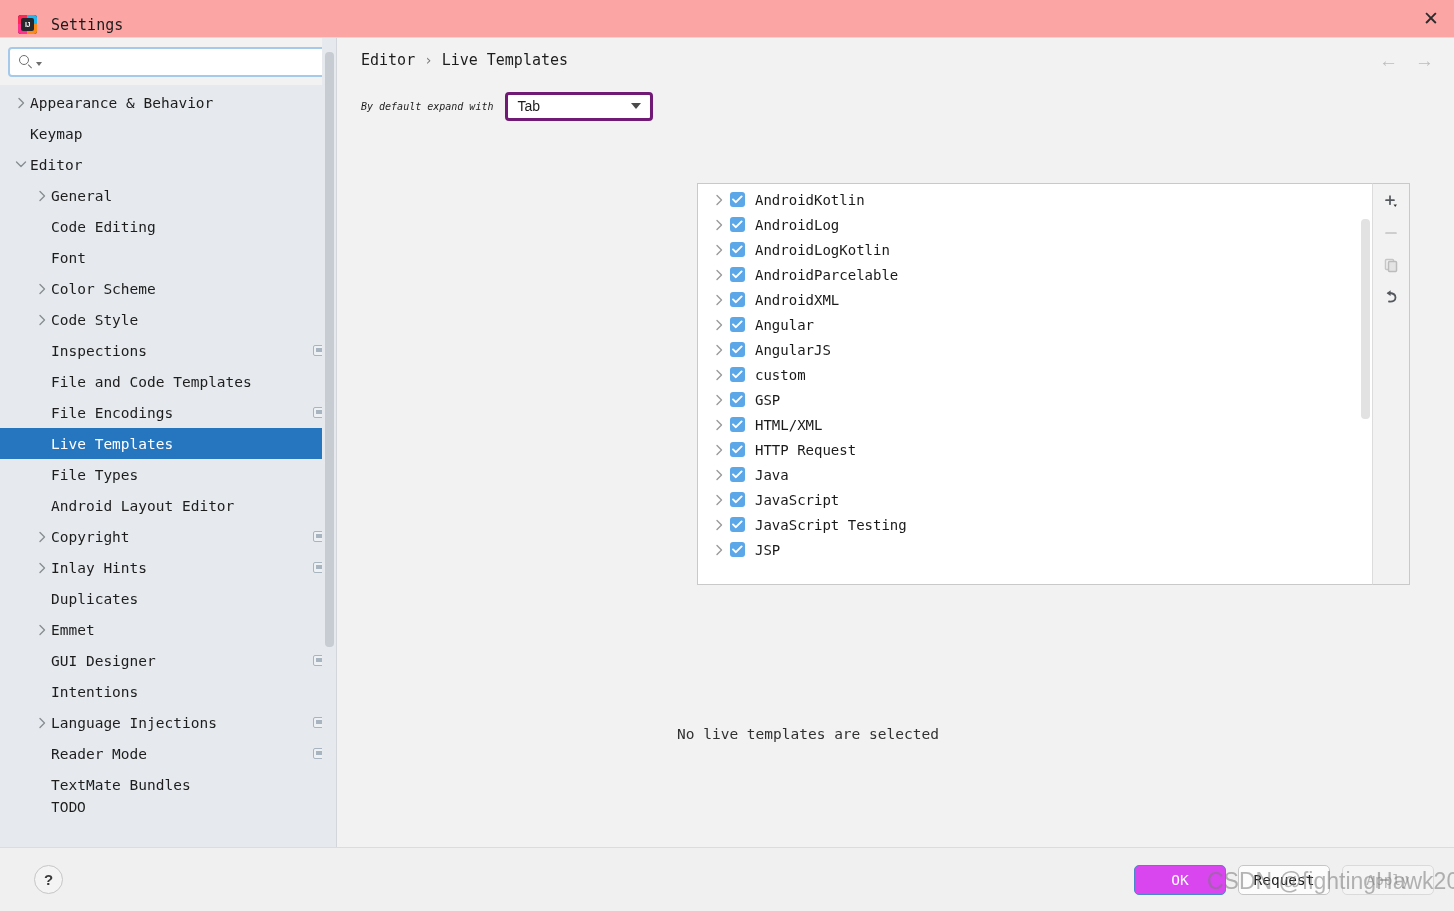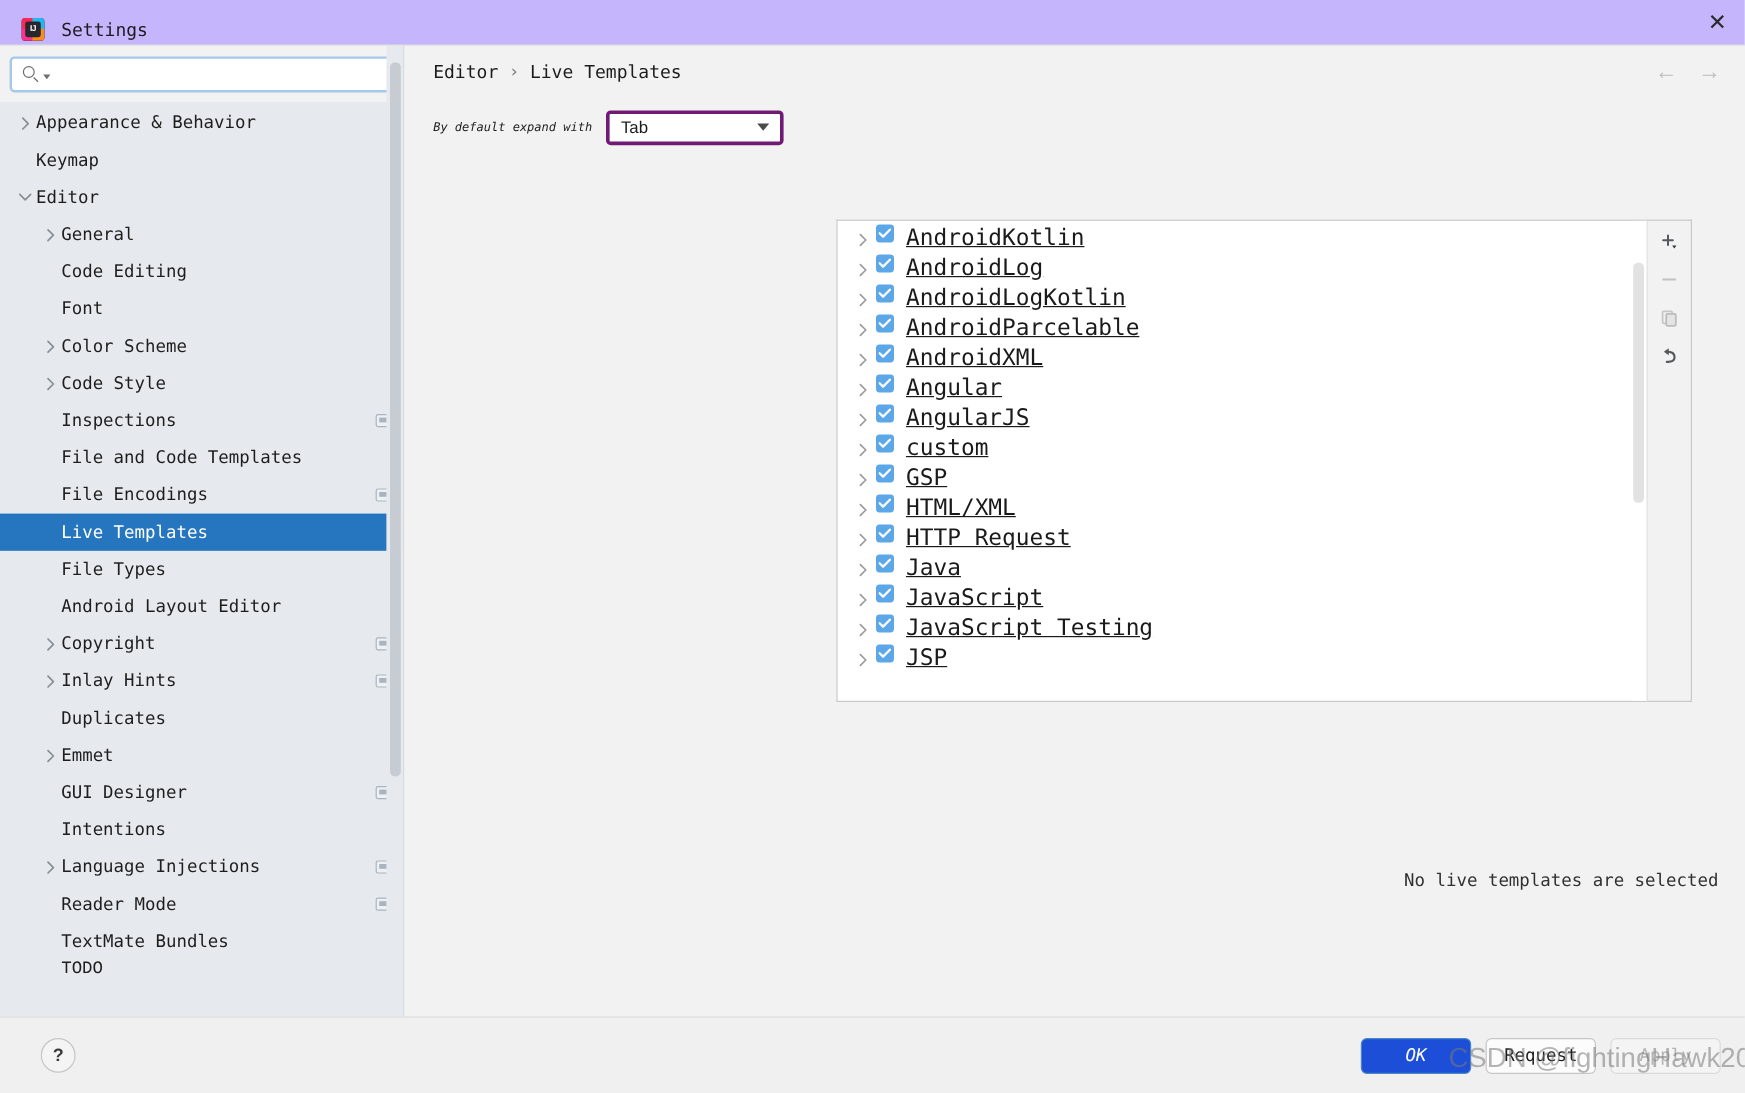--- a/index.html
+++ b/index.html
@@ -18,21 +18,21 @@
     height: 911px;
     background: #f2f2f2;
     display: flex;
     flex-direction: column;
   }
 
   
   .titlebar {
     height: 38px;
     min-height: 38px;
-    background: #c4b5fd;
+    background: #fca5a5;
     border-bottom: 1px solid #dcdcdc;
     display: flex;
     align-items: center;
     padding: 12px 0 0 18px;
     position: relative;
   }
   .ij-logo {
     width: 19px; height: 19px;
     border-radius: 3px;
     position: relative;
@@ -306,26 +306,26 @@
     border-right: none;
     position: relative;
     overflow: hidden;
   }
   .list-inner {
     padding: 3px 0 0 0;
   }
   .list-row {
     height: 25px;
     display: flex;
+    align-items: center;
     padding-left: 10px;
-    font-size: 19px;
+    font-size: 14px;
     color: #1a1a1a;
     cursor: pointer;
     white-space: nowrap;
-    text-decoration: underline;
   }
   .list-row .chev {
     width: 22px; min-width: 22px;
     color: #9a9a9a;
     display: inline-flex;
     align-items: center;
     justify-content: center;
   }
   .checkbox {
     width: 15px; height: 15px;
@@ -367,24 +367,24 @@
     width: 26px; height: 22px;
     display: flex;
     align-items: center;
     justify-content: center;
     cursor: pointer;
     position: relative;
   }
 
   .empty-msg {
     position: absolute;
-    left: 368px;
+    left: 340px;
     right: 22px;
     top: 688px;
-    text-align: right;
+    text-align: left;
     font-size: 14.5px;
     color: #313131;
   }
 
   
   .footer {
     height: 64px;
     min-height: 64px;
     background: #f0f0f0;
     border-top: 1px solid #dcdcdc;
@@ -420,24 +420,23 @@
     min-width: 92px;
     border-radius: 5px;
     display: flex;
     align-items: center;
     justify-content: center;
     font-size: 14.5px;
     cursor: pointer;
     padding: 0 14px;
   }
   .btn-primary {
-    background: #1d4ed8;
+    background: #d946ef;
     color: #ffffff;
     border: 1px solid #4a87c8;
-    font-style: italic;
   }
   .btn-default {
     background: #fcfcfc;
     color: #1c1c1c;
     border: 1px solid #c6c6c6;
   }
   .btn-disabled {
     background: #f4f4f4;
     color: #b4b4b4;
     border: 1px solid #dadada;

